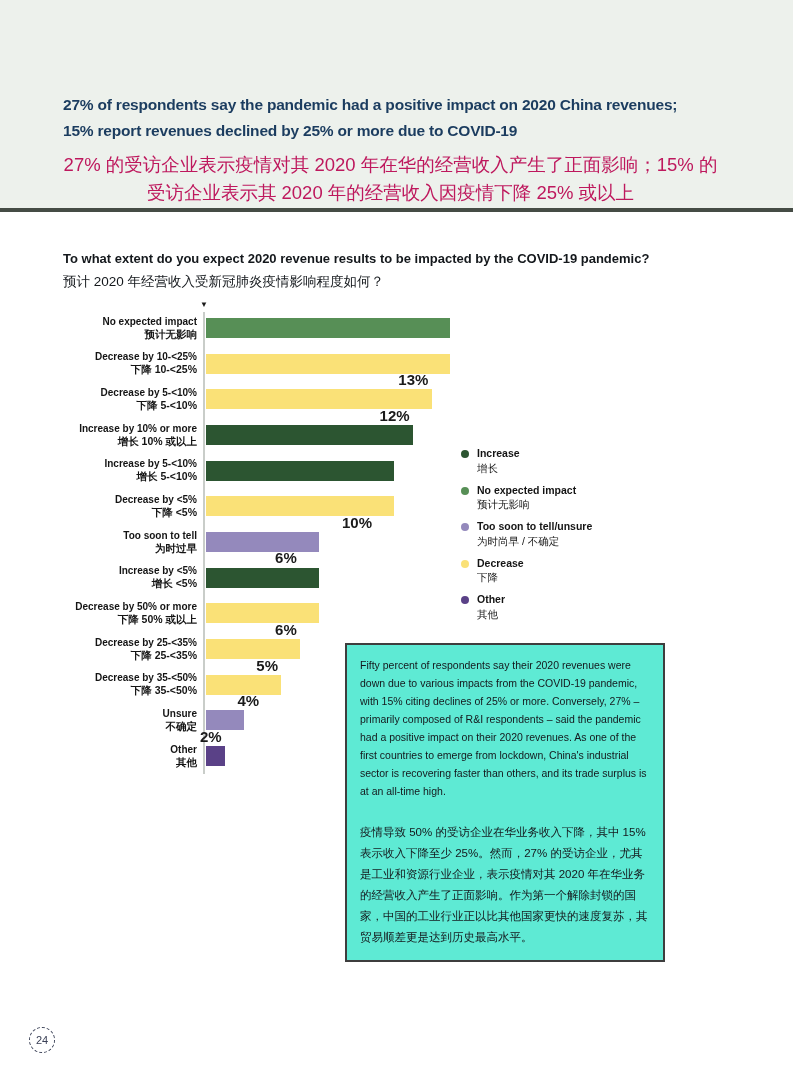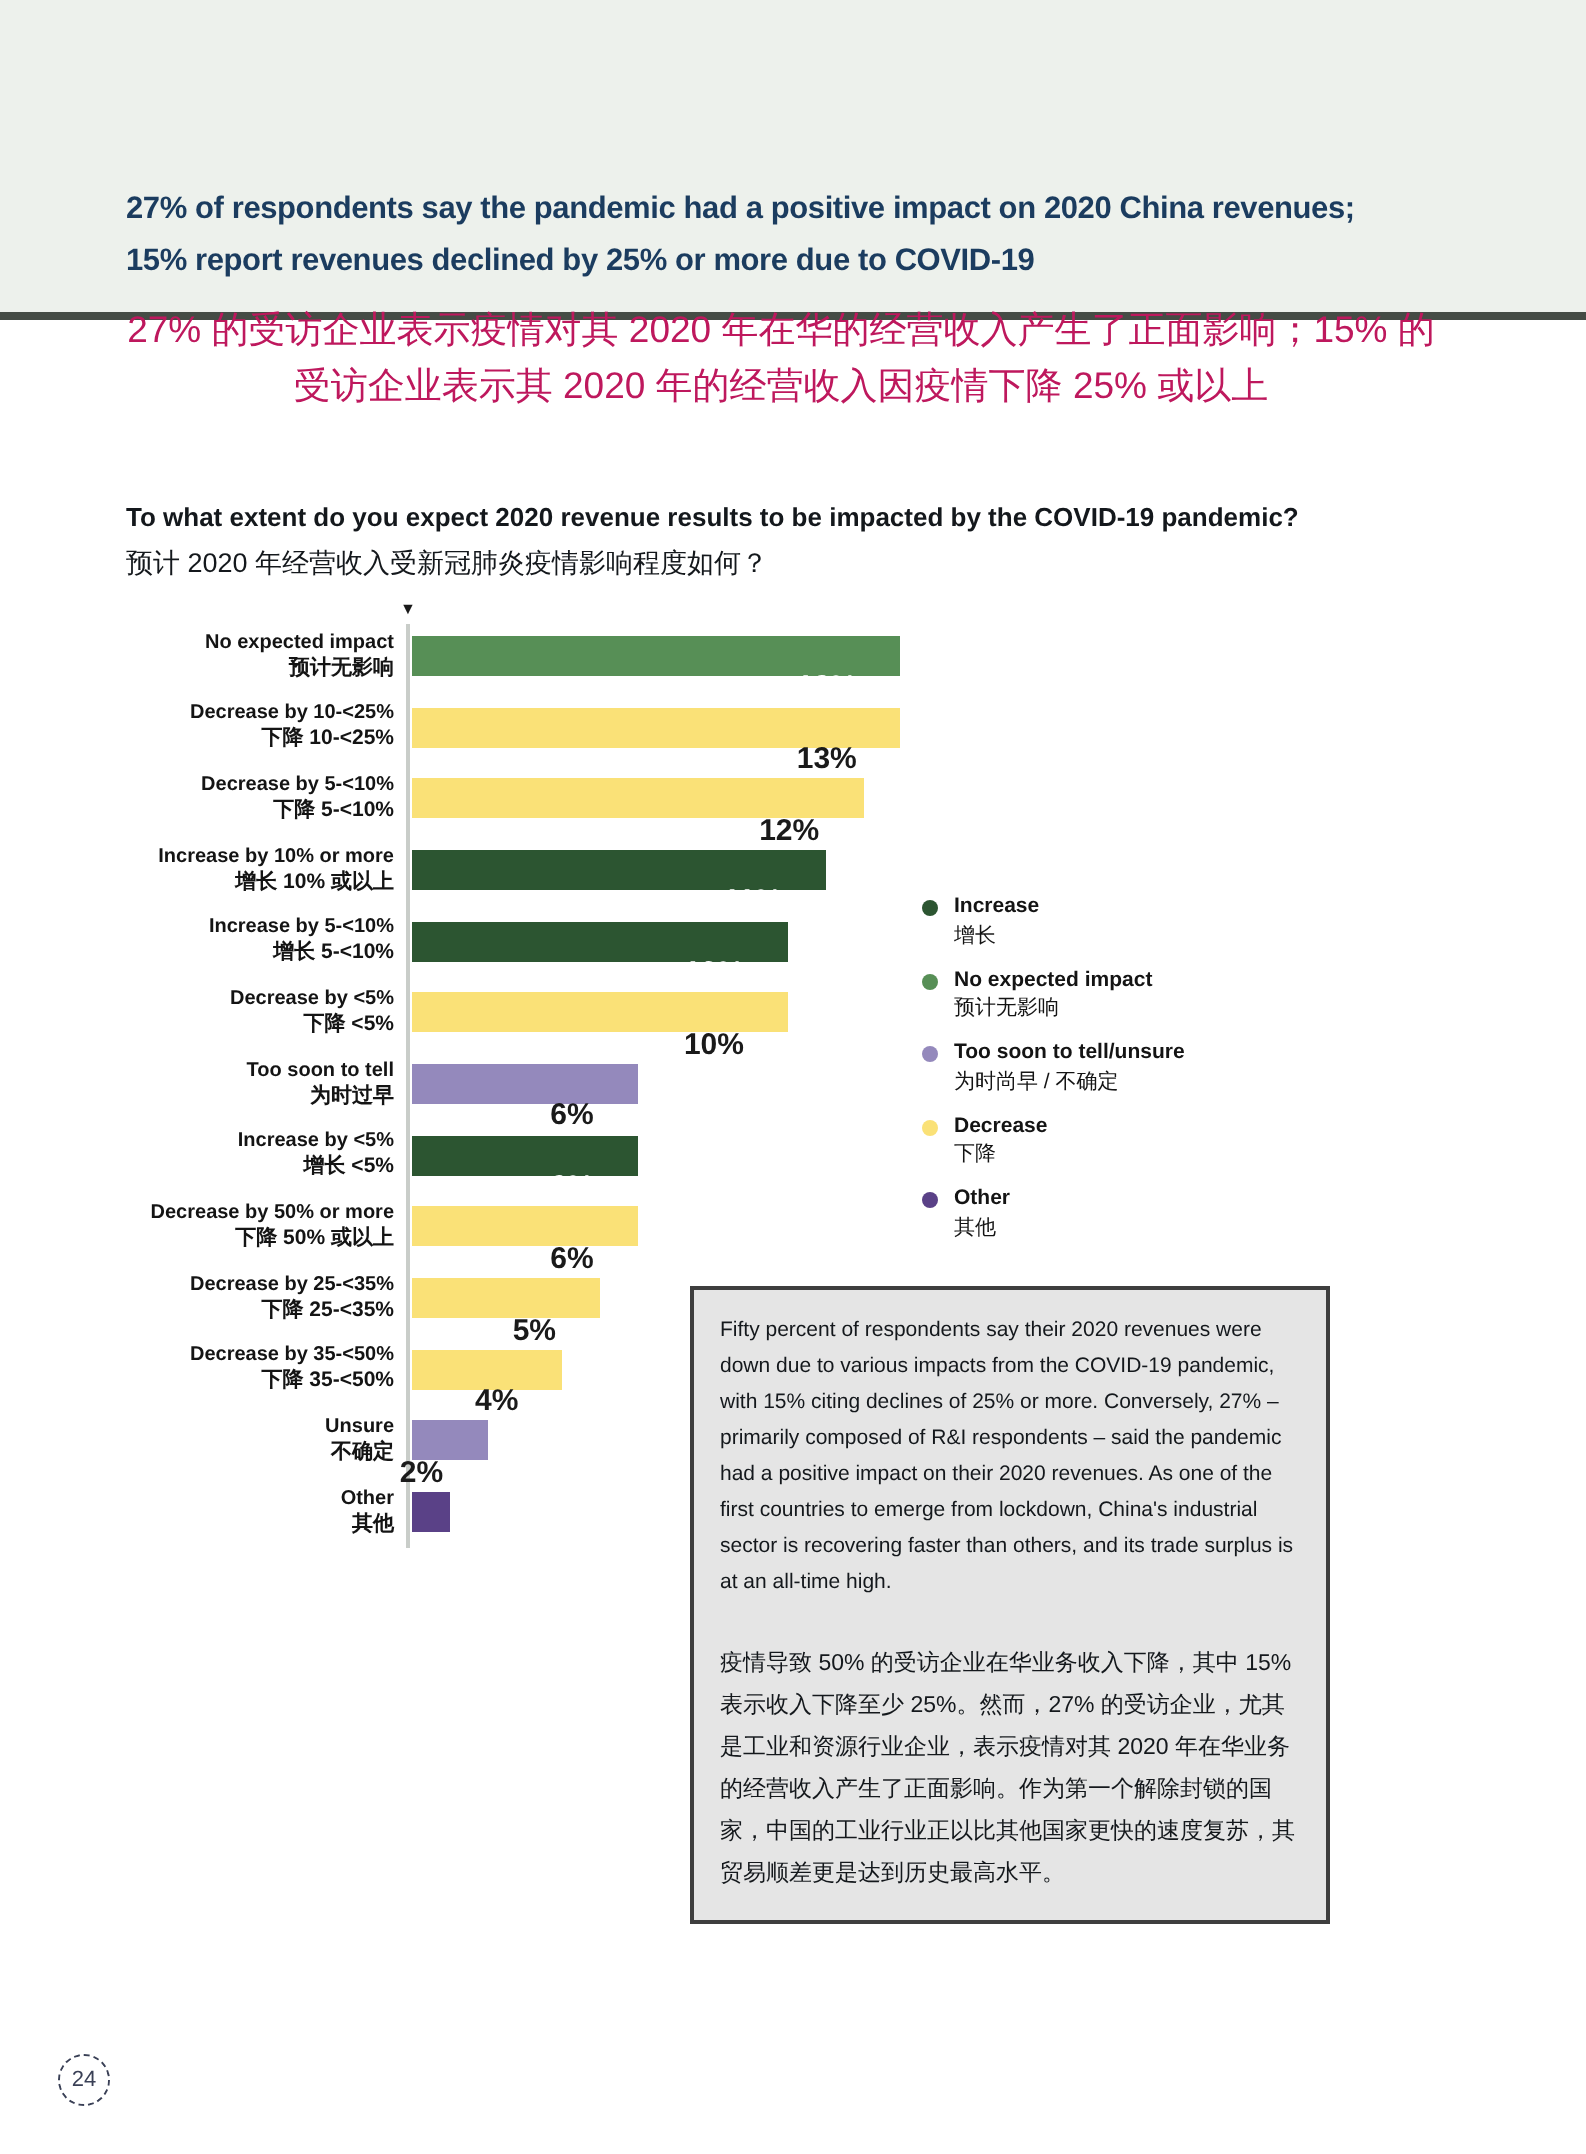--- a/index.html
+++ b/index.html
@@ -3,21 +3,21 @@
 <meta charset="utf-8">
 <style>
   html,body { margin:0; padding:0; background:#ffffff; }
   .page {
     position:relative; width:793px; height:1077px; background:#ffffff;
     font-family:"Liberation Sans", sans-serif; overflow:hidden;
     margin:0 auto;
   }
   
   .header-band {
-    position:absolute; top:0; left:0; width:793px; height:160px;
+    position:absolute; top:0; left:0; width:793px; height:212px;
     background:#edf1ec; border-bottom:4px solid #454c45; box-sizing:border-box;
     padding:92px 70px 0 63px;
   }
   .title-en {
     font-weight:bold; font-size:15.5px; line-height:26px; color:#1b3c5f;
     letter-spacing:-0.2px; max-width:640px;
   }
   .title-zh {
     font-size:18.5px; line-height:28px; color:#be185d; margin-top:7px; max-width:655px;text-align:center;
   }
@@ -46,21 +46,21 @@
   
   .legend { position:absolute; left:461px; top:447px; }
   .legend-item { display:flex; margin-bottom:9px; }
   .legend-dot { width:8px; height:8px; border-radius:50%; flex:none; margin-top:3px; }
   .legend-text { margin-left:8px; }
   .legend-en { font-weight:bold; font-size:10.5px; line-height:13.5px; color:#141414; }
   .legend-zh { font-size:10.5px; line-height:14px; color:#141414; }
   
   .callout {
     position:absolute; left:345px; top:643px; width:320px; min-height:254px;
-    border:2px solid #3e3e3e; box-sizing:border-box; background:#e5e5e5;
+    border:2px solid #3e3e3e; box-sizing:border-box; background:#5eead4;
     padding:11px 13px 12px 13px;
   }
   .callout-en { font-size:10.5px; line-height:18px; color:#14181c; }
   .callout-zh { font-size:11.5px; line-height:21px; color:#14181c; margin-top:22px; }
   
   .page-num {
     position:absolute; left:29px; top:1027px; width:26px; height:26px;
     border:1.6px dashed #3a4056; border-radius:50%; box-sizing:border-box;
     display:flex; align-items:center; justify-content:center;
     font-size:11px; color:#3a4056;

